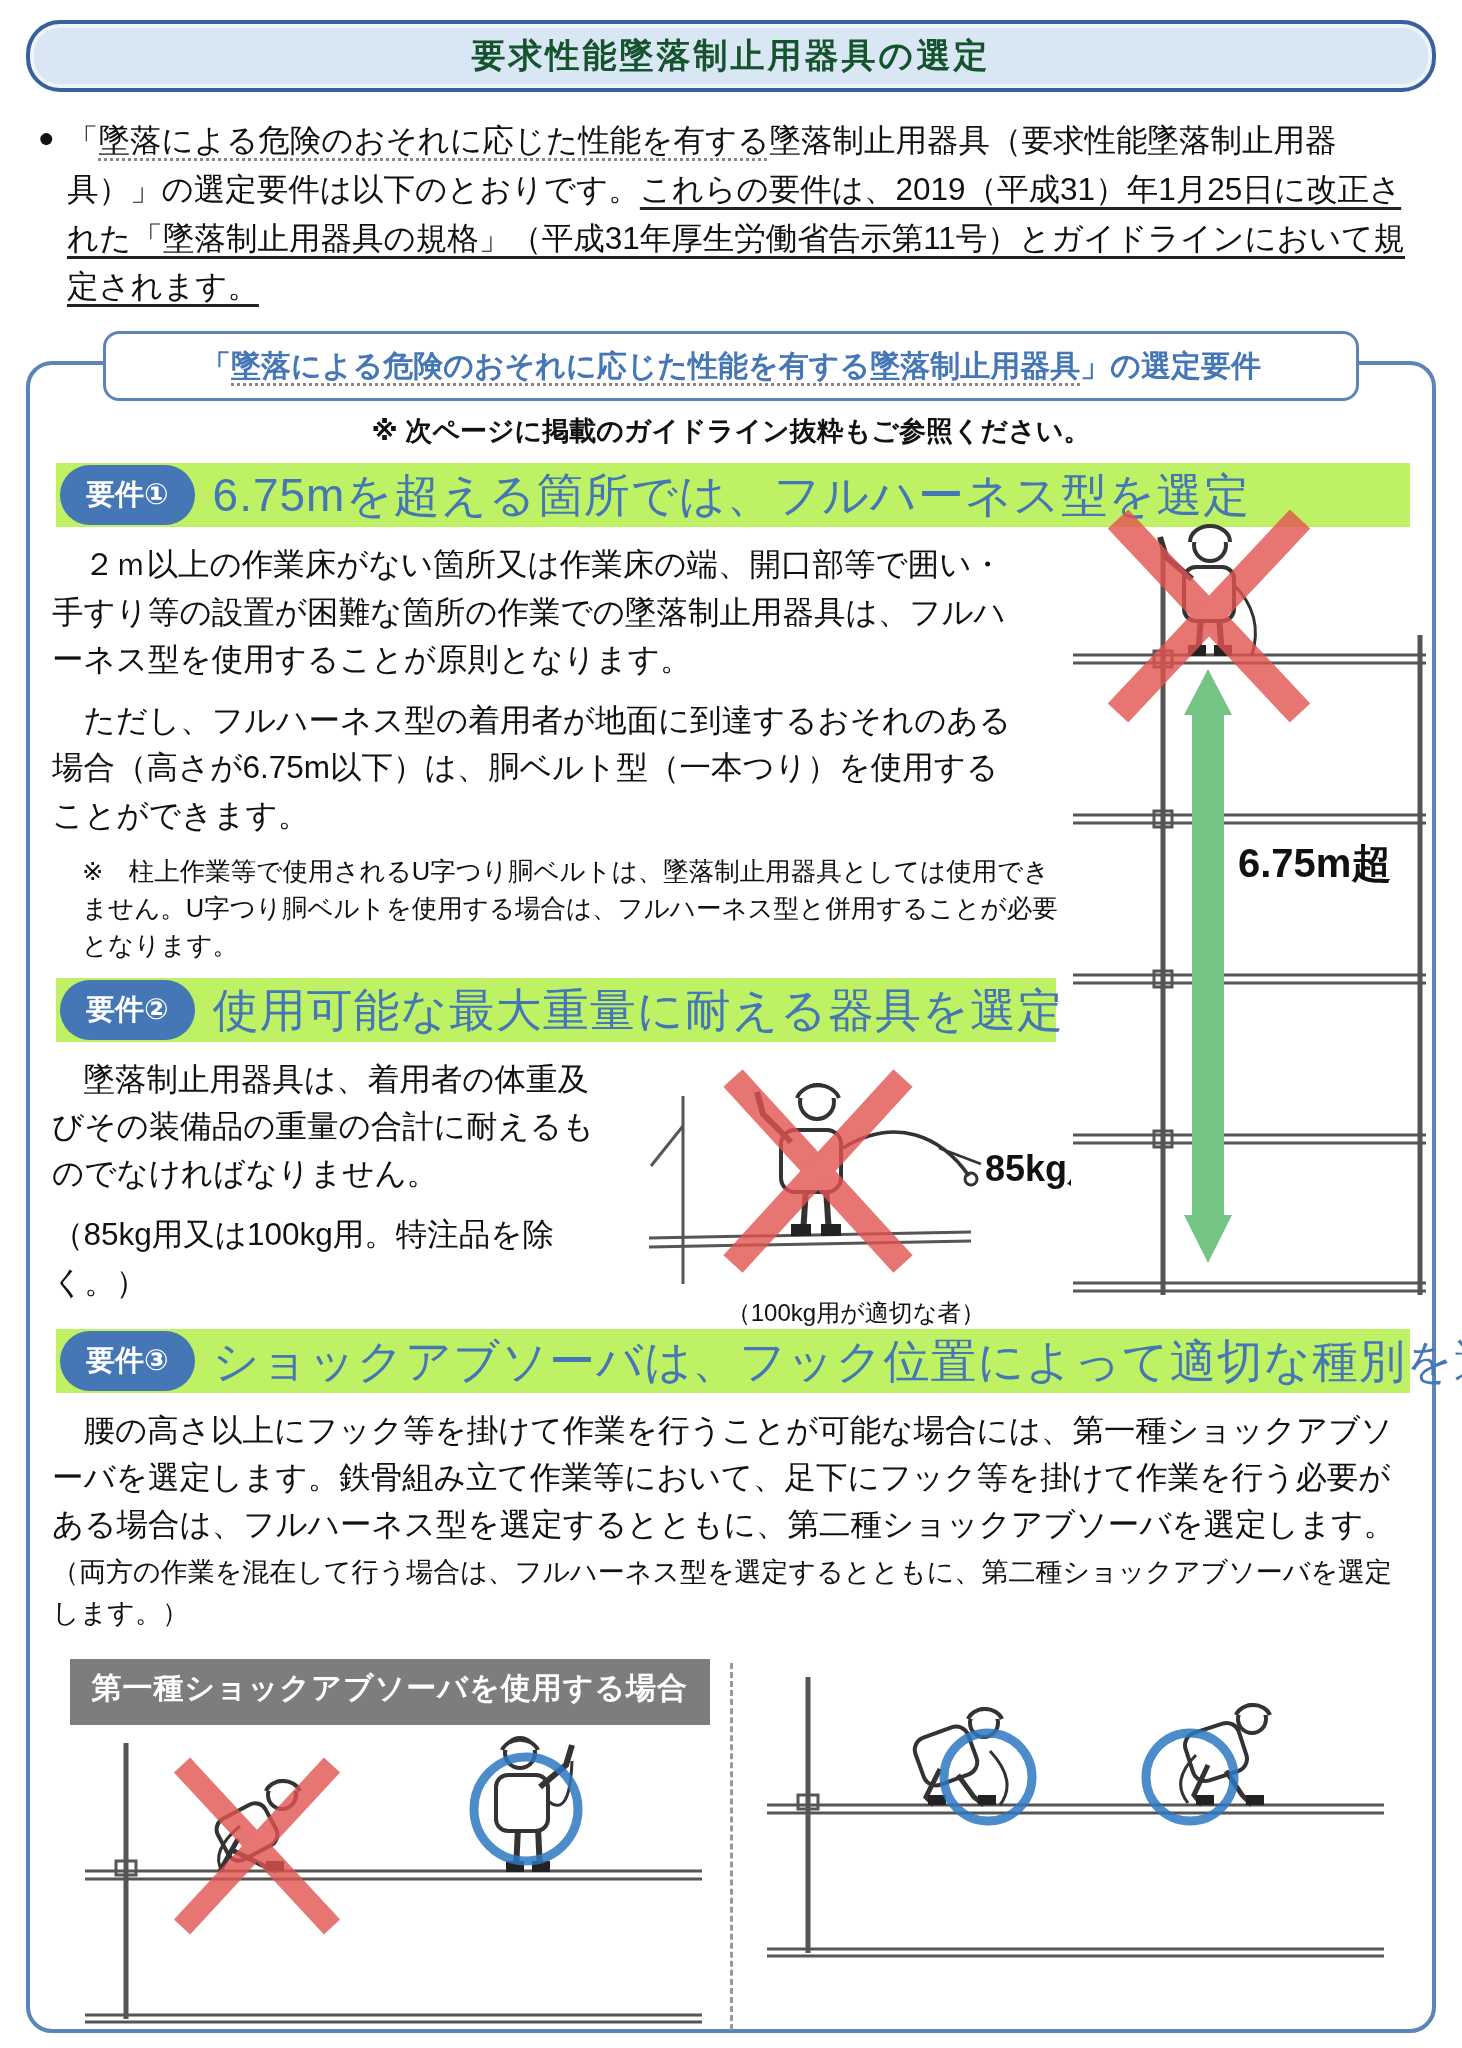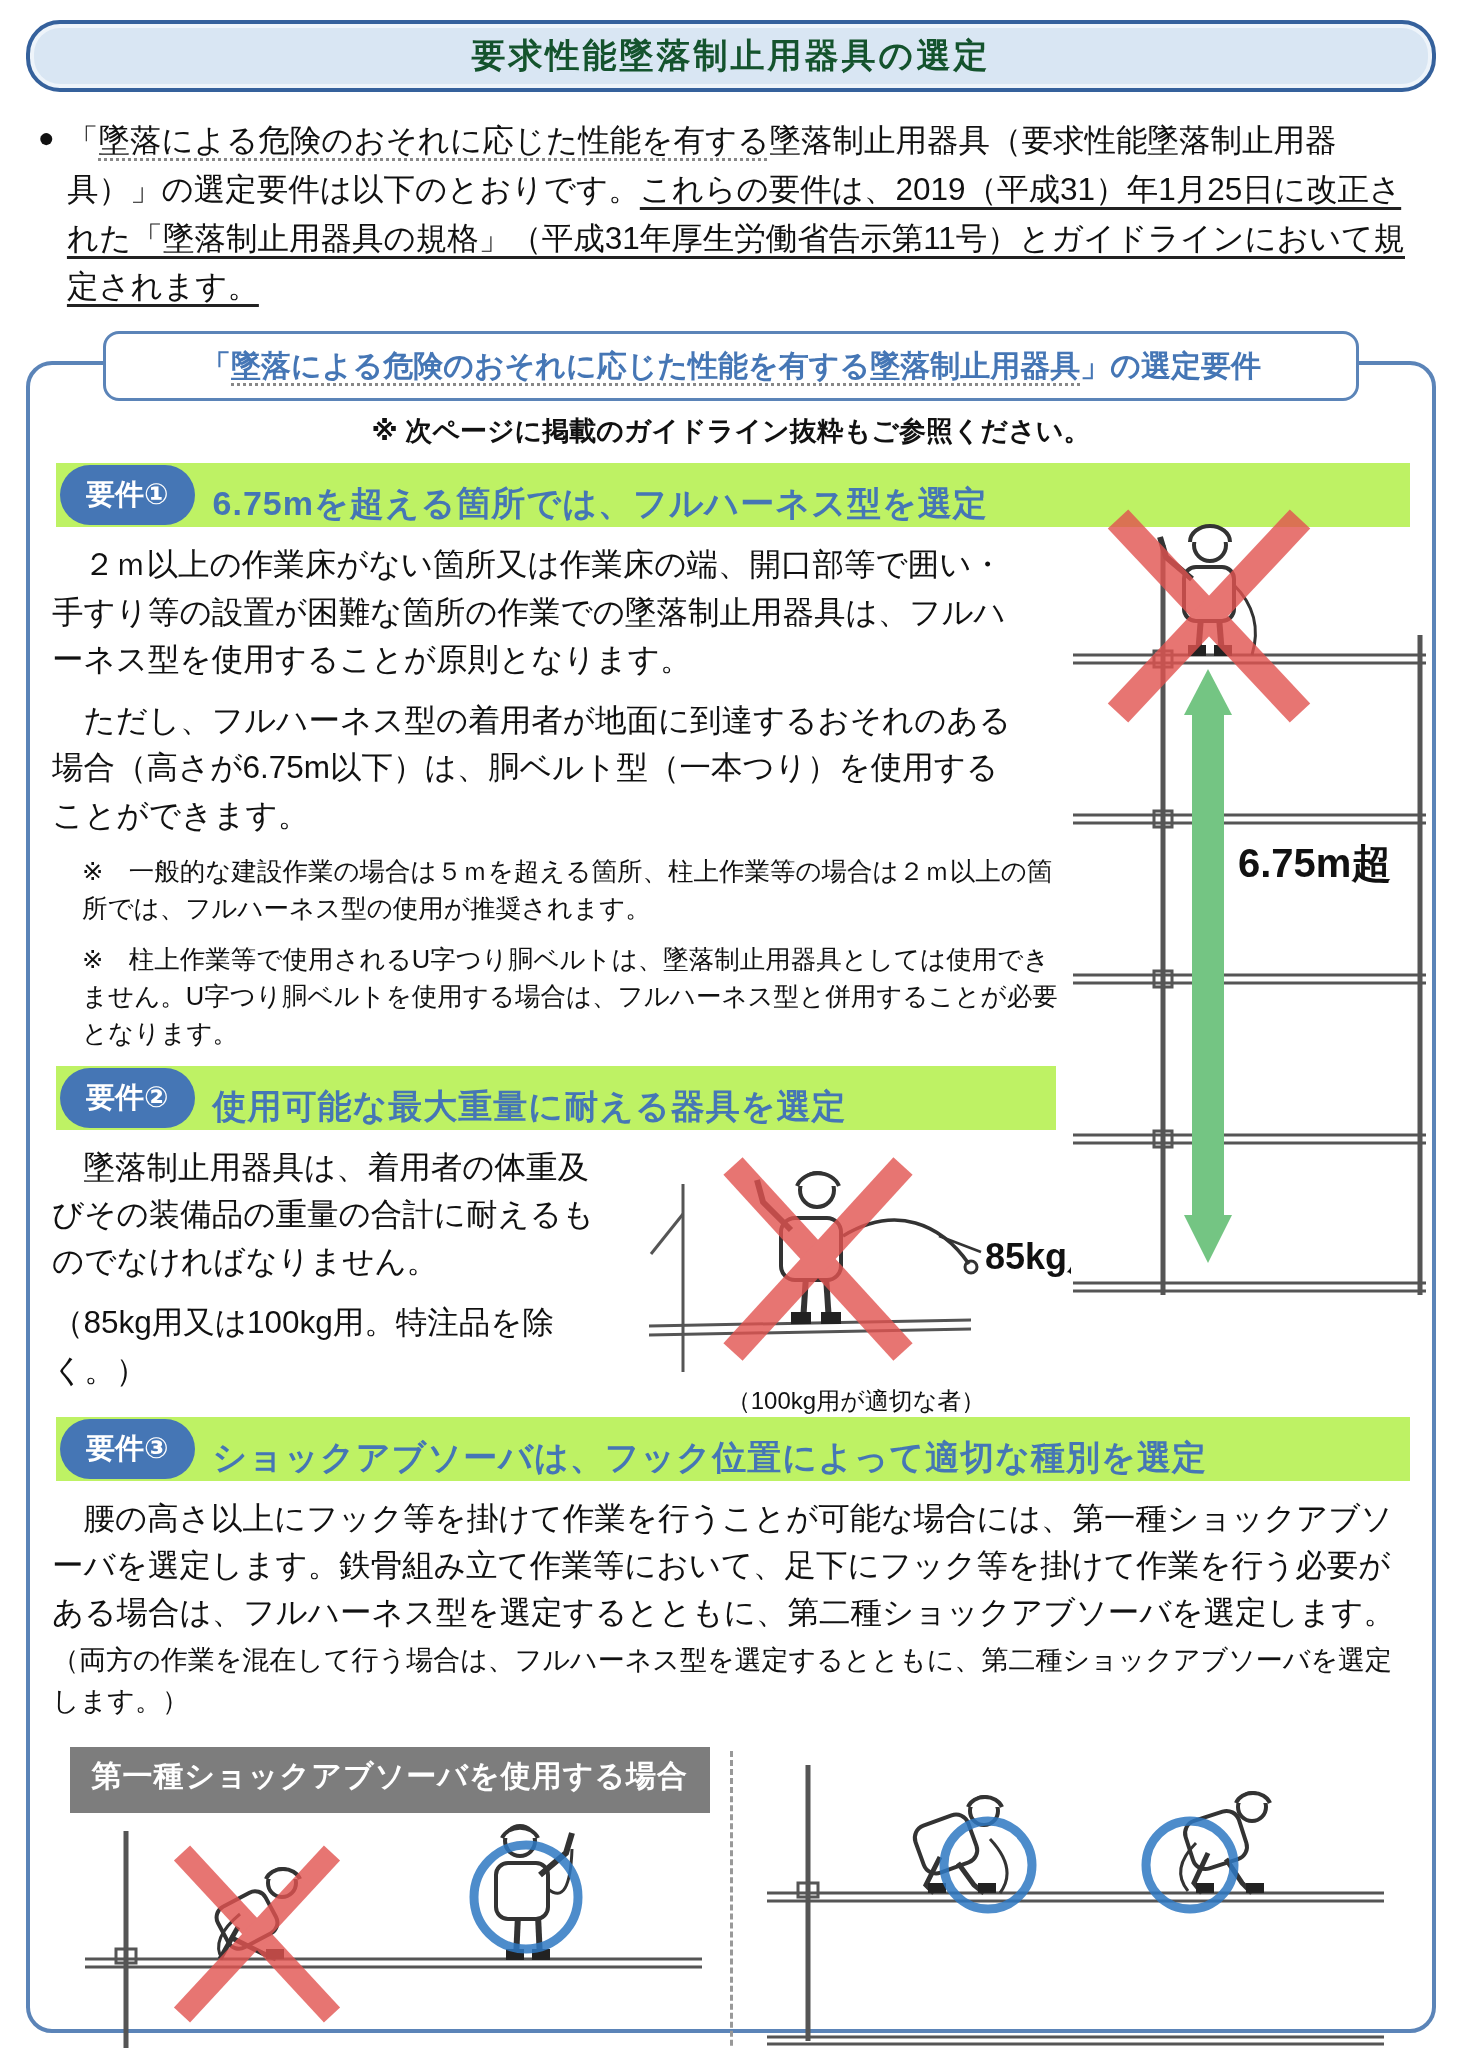--- a/index.html
+++ b/index.html
@@ -21,21 +21,21 @@
   .main-box{position:relative;margin-top:50px;height:1672px;box-sizing:border-box;
         border:4px solid #5b84b8;border-radius:26px;padding:0 22px;background:#fff;}
   .box-tab{position:relative;margin:-34px auto 0;width:1250px;background:#fff;
         border:3px solid #5b84b8;border-radius:16px;text-align:center;
         font-size:30px;font-weight:bold;color:#4576b5;padding:12px 0 11px;}
   .center-note{text-align:center;font-weight:bold;font-size:27px;margin:12px 0 14px;color:#111;}
   
   .req-banner{display:flex;align-items:flex-end;background:#bef264;margin:0 0 14px 4px;}
   .req-pill{background:#4576b5;color:#fff;font-weight:bold;font-size:29px;
         padding:10px 26px;border-radius:32px;flex:none;margin:2px 0 2px 4px;}
-  .req-title{color:#4576b5;font-weight:bold;font-size:34px;padding-left:18px;
+  .req-title{color:#4576b5;font-weight:normal;font-size:46px;padding-left:18px;
         letter-spacing:1px;white-space:nowrap;}
   .w-req2{width:1000px;box-sizing:border-box;}
   
   .bodytext{font-size:31.5px;line-height:1.5;margin:0 0 14px 0;}
   .req1-col{margin-right:395px;}
   .notes{margin-right:350px;font-size:25.5px;line-height:1.45;}
   .notes p{margin:0 0 14px 0;padding-left:30px;}
   b{font-weight:normal;}
   
   .req2-row{display:flex;margin-right:380px;gap:44px;}
@@ -83,21 +83,20 @@
       <span class="req-pill">要件①</span>
       <span class="req-title">6.75mを超える箇所では、フルハーネス型を選定</span>
     </div>
 
     <div class="req1-col">
       <p class="bodytext">　２ｍ以上の作業床がない箇所又は作業床の端、開口部等で囲い・手すり等の設置が困難な箇所の作業での墜落制止用器具は、フルハーネス型を使用することが原則となります。</p>
       <p class="bodytext"><span>　ただし、フルハーネス型の着用者が地面に到達するおそれのある場合（</span><b>高さが6.75m以下</b><span>）は、胴ベルト型（一本つり）を使用することができます。</span></p>
     </div>
 
     <div class="notes">
-      <p><span>※　一般的な建設作業の場合は</span><b>５ｍを超える</b><span>箇所、柱上作業等の場合は</span><b>２ｍ以上</b><span>の箇所では、フルハーネス型の使用が推奨されます。</span></p>
       <p><span>※　柱上作業等で使用される</span><b>U字つり胴ベルトは、墜落制止用器具としては使用できません。</b><span>U字つり胴ベルトを使用する場合は、フルハーネス型と併用することが必要となります。</span></p>
     </div>
 
     <div class="req-banner w-req2">
       <span class="req-pill">要件②</span>
       <span class="req-title">使用可能な最大重量に耐える器具を選定</span>
     </div>
 
     <div class="req2-row">
       <div class="req2-text">

